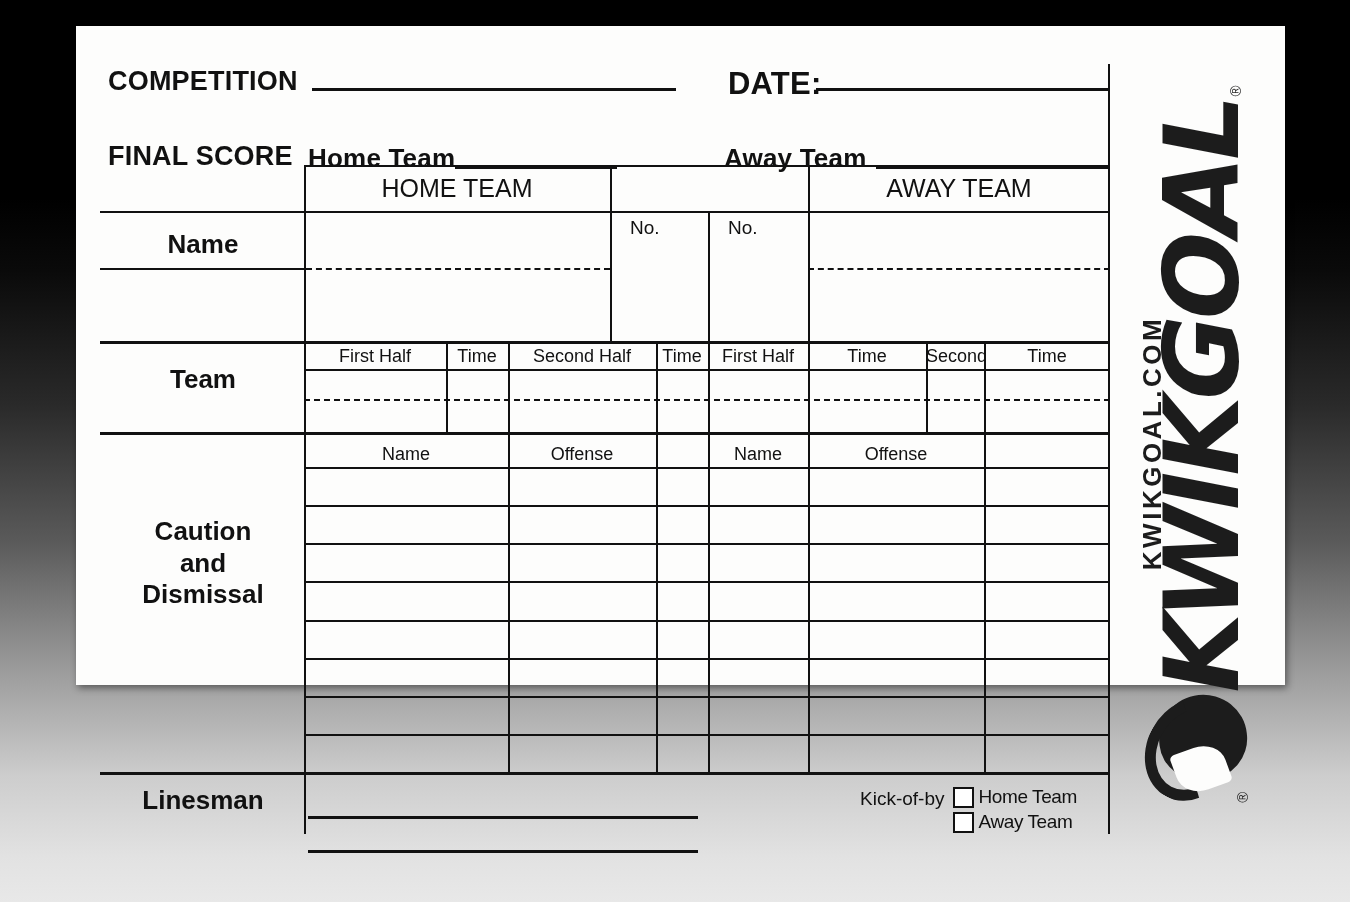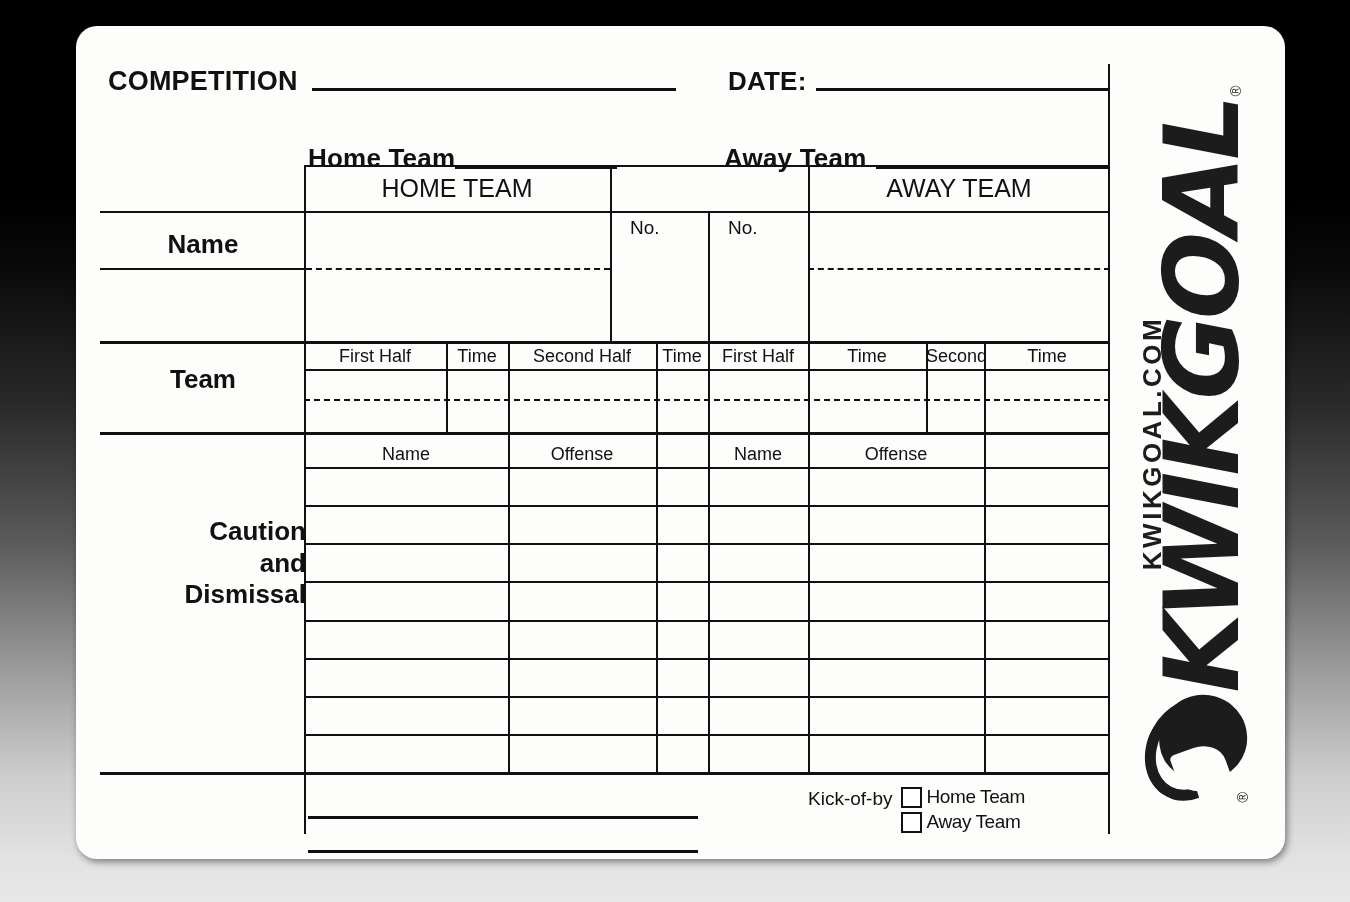--- a/index.html
+++ b/index.html
@@ -14,24 +14,23 @@
     background: linear-gradient(to bottom,
       #000000 0%, #000000 22%, #0a0a0a 30%, #2a2a2a 45%,
       #5a5a5a 60%, #9a9a9a 74%, #cdcdcd 86%, #e2e2e2 95%, #e8e8e8 100%);
     position: relative;
   }
 
   
   #card {
     position: absolute;
     left: 76px; top: 26px;
-    width: 1209px; height: 833px;
+    width: 1209px; height: 659px;
     background: #fdfdfc;
     box-shadow: 2px 3px 7px rgba(0,0,0,0.45);
-    border-radius: 21px;
   }
 
   
   .sheet { position: absolute; inset: 0; }
 
   
   .hdr-label {
     position: absolute;
     font-weight: bold;
     color: #111;
@@ -168,23 +167,24 @@
 </style>
 </head>
 <body>
 
 <div id="card">
   <div class="sheet">
 
     <div class="hdr-label" style="left:32px; top:40px; font-size:27px;">COMPETITION</div>
     <div class="rule" style="left:236px; top:62px; width:364px;"></div>
 
-    <div class="hdr-label" style="left:652px; top:40px; font-size:26px;">DATE:</div>
+    <div class="hdr-label" style="left:652px; top:40px; font-size:31px;">DATE:</div>
     <div class="rule" style="left:740px; top:62px; width:294px;"></div>
 
+    <div class="hdr-label" style="left:32px; top:115px; font-size:27px;">FINAL SCORE</div>
 
     <div class="hdr-label" style="left:232px; top:117px; font-size:26px;">Home Team</div>
     <div class="rule" style="left:379px; top:140px; width:162px;"></div>
 
     <div class="hdr-label" style="left:648px; top:117px; font-size:26px;">Away Team</div>
     <div class="rule" style="left:800px; top:140px; width:234px;"></div>
 
     <div class="vline" style="left:1032px; top:38px; height:770px;"></div>
 
     <div class="hline" style="left:228px; top:139px; width:806px;"></div>
@@ -234,21 +234,21 @@
     <div id="score-vlines">
         <div class="vline" style="left: 370px; top: 315px; height: 91px;"></div>
         <div class="vline" style="left: 432px; top: 315px; height: 91px;"></div>
         <div class="vline" style="left: 580px; top: 315px; height: 91px;"></div>
         <div class="vline" style="left: 632px; top: 315px; height: 91px;"></div>
         <div class="vline" style="left: 732px; top: 315px; height: 91px;"></div>
         <div class="vline" style="left: 850px; top: 315px; height: 91px;"></div>
         <div class="vline" style="left: 908px; top: 315px; height: 91px;"></div>
       </div>
 
-    <div class="sidelabel" style="left:24px; top:490px; width:206px; font-size:26px;text-align:right;">Caution
+    <div class="sidelabel" style="left:24px; top:490px; width:206px; font-size:26px;">Caution
 and
 Dismissal</div>
 
     <div id="caution-col-headers">
         <div class="colhdr" style="left: 228px; top: 418px; width: 204px; font-size: 18px;">Name</div>
         <div class="colhdr" style="left: 432px; top: 418px; width: 148px; font-size: 18px;">Offense</div>
         <div class="colhdr" style="left: 580px; top: 418px; width: 52px; font-size: 18px;"></div>
         <div class="colhdr" style="left: 632px; top: 418px; width: 100px; font-size: 18px;">Name</div>
         <div class="colhdr" style="left: 732px; top: 418px; width: 176px; font-size: 18px;">Offense</div>
         <div class="colhdr" style="left: 908px; top: 418px; width: 126px; font-size: 18px;"></div>
@@ -267,27 +267,28 @@
     <div id="caution-vlines">
         <div class="vline" style="left: 432px; top: 406px; height: 340px;"></div>
         <div class="vline" style="left: 580px; top: 406px; height: 340px;"></div>
         <div class="vline" style="left: 632px; top: 406px; height: 340px;"></div>
         <div class="vline" style="left: 732px; top: 406px; height: 340px;"></div>
         <div class="vline" style="left: 908px; top: 406px; height: 340px;"></div>
       </div>
 
     <div class="hline-thick" style="left:24px; top:746px; width:1010px;"></div>
 
+    <div class="sidelabel" style="left:24px; top:759px; width:206px; font-size:26px;">Linesman</div>
 
     <div id="linesman-lines">
         <div class="rule" style="left: 232px; top: 790px; width: 390px;"></div>
         <div class="rule" style="left: 232px; top: 824px; width: 390px;"></div>
       </div>
 
-    <div class="kick-wrap" style="left:732px; top:760px;">
+    <div class="kick-wrap" style="left:784px; top:760px;">
       <div class="kick-label">Kick-of-by</div>
       <div class="kick-opts">
         <div class="kick-row">
           <div class="chkbox"></div>
           <div class="kick-text">Home Team</div>
         </div>
         <div class="kick-row">
           <div class="chkbox"></div>
           <div class="kick-text">Away Team</div>
         </div>

